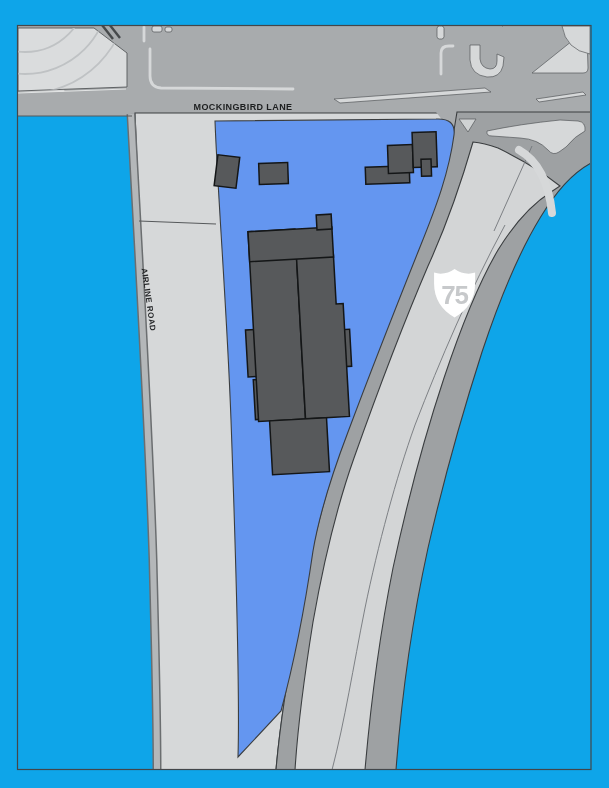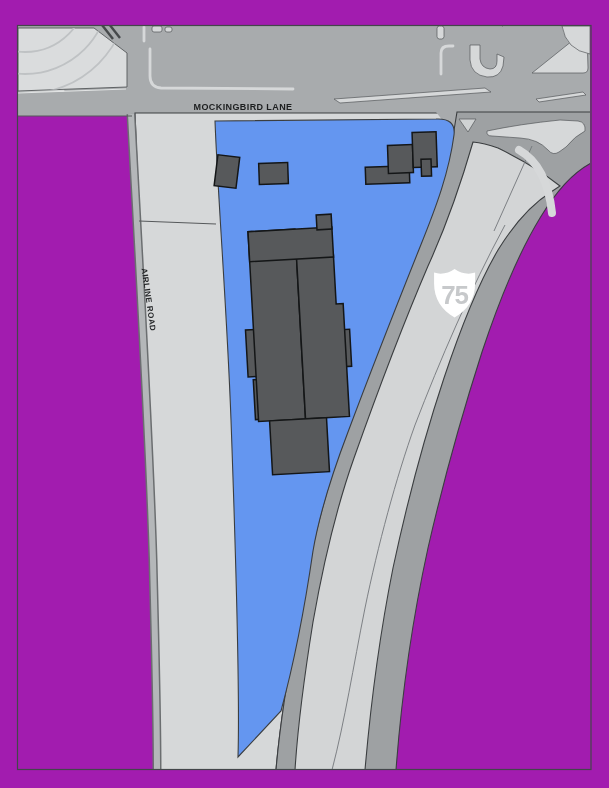--- a/index.html
+++ b/index.html
@@ -1,16 +1,16 @@
 <!DOCTYPE html>
 <html><head>
 <meta charset="utf-8">
 <style>
   html,body{margin:0;padding:0;background:#ffffff;}
-  #stage{position:relative;width:609px;height:788px;background:#a21caf;overflow:hidden;
+  #stage{position:relative;width:609px;height:788px;background:#0ea5e9;overflow:hidden;
          font-family:"Liberation Sans", sans-serif;}
   svg{display:block;}
   .isl{stroke:#55585a;stroke-width:0.7;fill:#d6d8d9;}
   .isl2{stroke:#55585a;stroke-width:0.7;fill:#cfd2d3;}
   .blockA{fill:#dadcdd;stroke:#55585a;stroke-width:0.9;}
   .arc{fill:none;stroke:#bfc2c4;stroke-width:1.8;}
   .tick{stroke:#46494b;stroke-width:2.4;}
   .curb{fill:none;stroke:#d6d8d9;stroke-width:2.8;stroke-linecap:round;}
   .thinline{stroke:#56595b;stroke-width:1;}
   .divider{fill:none;stroke:#73767a;stroke-width:0.9;}

